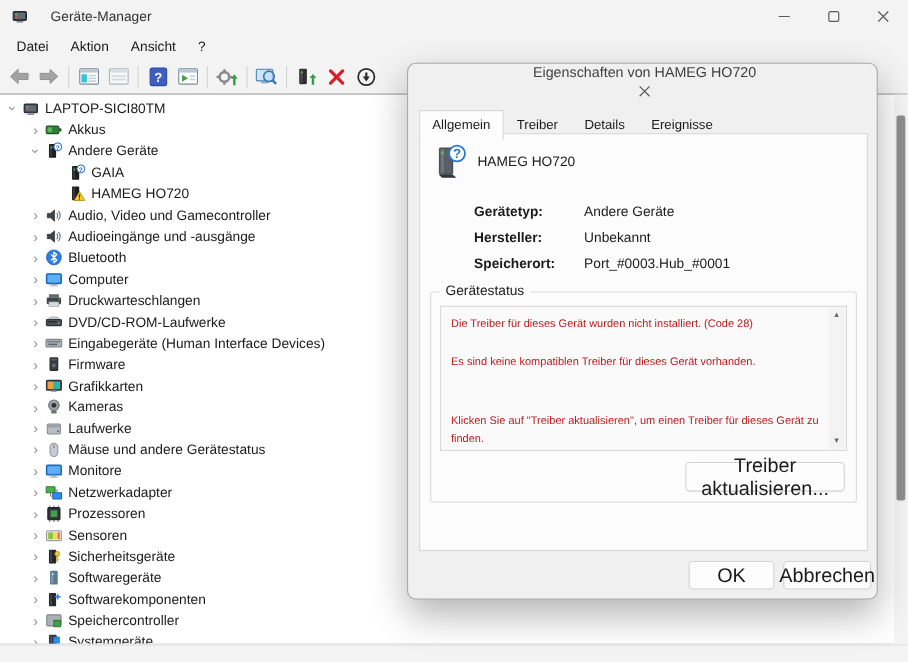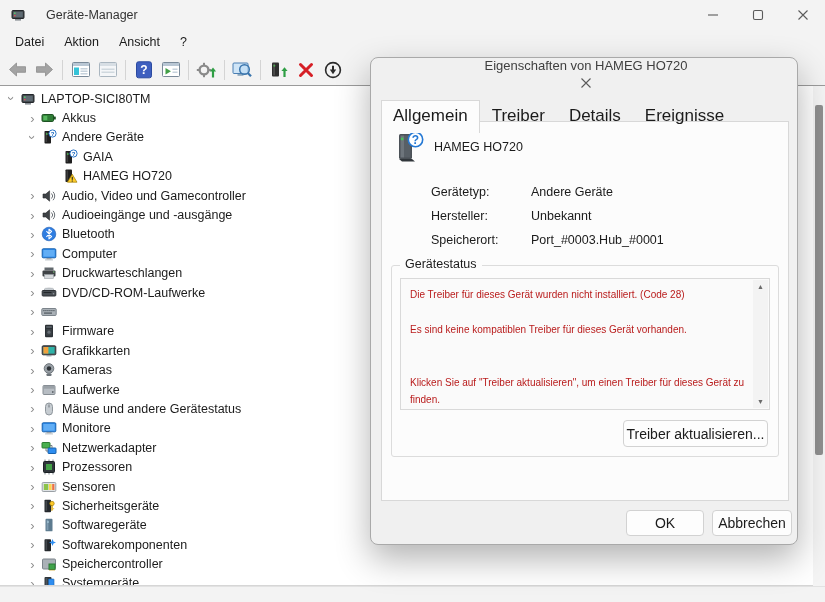--- a/index.html
+++ b/index.html
@@ -35,40 +35,40 @@
   .statusbar { position:absolute; top:586px; left:0; right:0; height:16px; background:#f3f3f3; border-top:1px solid #e2e2e2; }
 
   
   .dialog { position:absolute; left:370px; top:57px; width:428px; height:488px; background:#f0f0f0;
             border:1px solid #a9a9a9; border-radius:8px; box-shadow:0 14px 34px rgba(0,0,0,0.30); }
   .dlg-titlebar { height:34px; display:flex; align-items:center; padding:0 10px 0 14px;flex-direction:column; }
   .dlg-title { font-size:13px; color:#3f3f3f; flex:1; }
   .dlg-close { width:28px; height:26px; display:flex; align-items:center; justify-content:center; color:#5f5f5f; }
 
   .tabs { position:absolute; left:10px; top:42px; display:flex; align-items:flex-end; z-index:2; }
-  .tab { font-size:17px; color:#1b1b1b; padding:4px 11px 6px; border:1px solid transparent; border-bottom:none; }
+  .tab { font-size:12px; color:#1b1b1b; padding:4px 11px 6px; border:1px solid transparent; border-bottom:none; }
   .tab.active { background:#fcfcfc; border-color:#d8d8d8; margin-bottom:-1px; padding:5px 11px 7px; }
 
   .tab-page { position:absolute; left:10px; top:63px; width:408px; height:380px; background:#fcfcfc; border:1px solid #d8d8d8; z-index:1; }
 
   .dev-header { position:absolute; left:9px; top:8px; display:flex; align-items:center; gap:9px; }
   .dev-name { font-size:12.5px; color:#1b1b1b; }
 
   .fields { position:absolute; left:49px; top:58px; }
   .field-row { height:24px; display:flex; align-items:center; font-size:12.5px; color:#1b1b1b; }
-  .field-label { width:100px; }
+  .field-label { width:100px;font-weight:bold; }
 
   .groupbox { position:absolute; left:9px; top:143px; width:388px; height:192px; border:1px solid #dcdcdc; border-radius:3px; }
   .gb-legend { position:absolute; top:-9px; left:8px; background:#fcfcfc; padding:0 5px; font-size:12.5px; color:#1b1b1b; }
   .status-box { position:absolute; left:8px; top:12px; width:370px; height:132px; background:#fafafa; border:1px solid #d9d9d9; }
   .status-text { position:absolute; left:9px; top:7px; right:24px; font-size:10px; line-height:17.5px; color:#b91c1c; white-space:pre-wrap; }
   .sb-col { position:absolute; top:1px; right:1px; bottom:1px; width:15px; background:#f3f3f3; display:flex; flex-direction:column; justify-content:space-between; align-items:center; padding:3px 0; }
   .sb-arrow { font-size:7px; color:#6a6a6a; line-height:1; }
 
-  .btn { background:#fdfdfd; border:1px solid #d2d2d2; border-radius:4px; font-size:14px; color:#1b1b1b;
+  .btn { background:#fdfdfd; border:1px solid #d2d2d2; border-radius:4px; font-size:18px; color:#1b1b1b;
          display:flex; align-items:center; justify-content:center; font-family:inherit; }
   .update-btn { position:absolute; right:10px; bottom:9px; width:145px; height:27px; }
   .ok-btn     { position:absolute; left:255px; top:452px; width:78px; height:26px; }
   .cancel-btn { position:absolute; left:341px; top:452px; width:80px; height:26px; }
 
   svg { display:block; }
 </style>
 </head>
 <body>
 
@@ -367,20 +367,21 @@
               <rect x="2.2" y="6" width="1.4" height="1.2"></rect>
               <rect x="4.2" y="6" width="1.4" height="1.2"></rect>
               <rect x="6.2" y="6" width="1.4" height="1.2"></rect>
               <rect x="8.2" y="6" width="1.4" height="1.2"></rect>
               <rect x="10.2" y="6" width="1.4" height="1.2"></rect>
               <rect x="12.2" y="6" width="1.4" height="1.2"></rect>
               <rect x="3" y="8.4" width="8" height="1.4"></rect>
             </g>
           </svg>
         </span>
+        <span class="tlabel">Eingabegeräte (Human Interface Devices)</span>
       </div>
       <div class="tree-row" style="padding-left: 25px;">
         <span class="chev">›</span>
         <span class="ticon">
           <svg width="16" height="16" viewBox="0 0 16 16">
             <rect x="4" y="1.8" width="8" height="12.4" rx="1" fill="#2c3136"></rect>
             <rect x="5.2" y="3" width="5.6" height="2" fill="#545b61"></rect>
             <rect x="5.2" y="6" width="5.6" height="6.6" fill="#3c4247"></rect>
             <circle cx="8" cy="9.2" r="1.6" fill="#697077"></circle>
           </svg>

